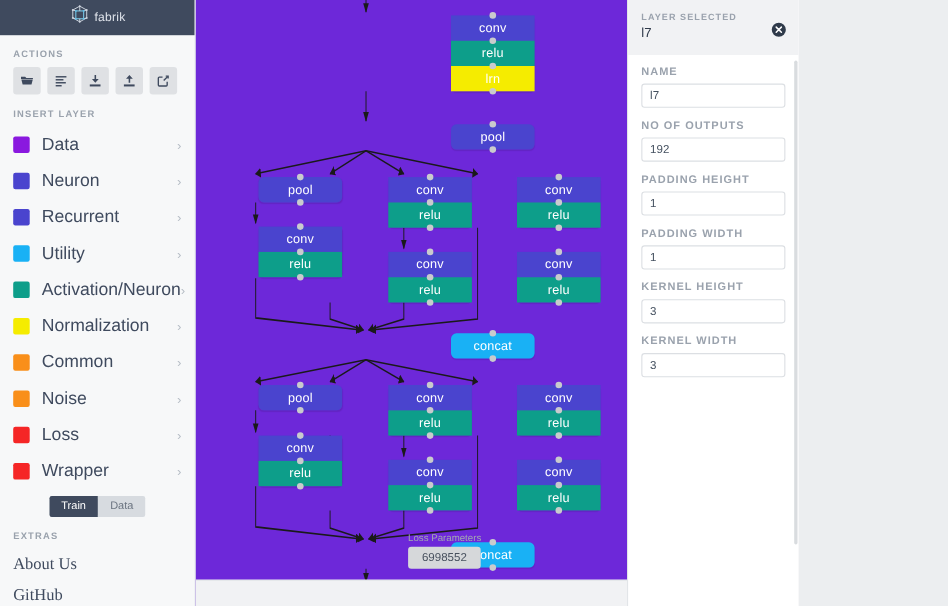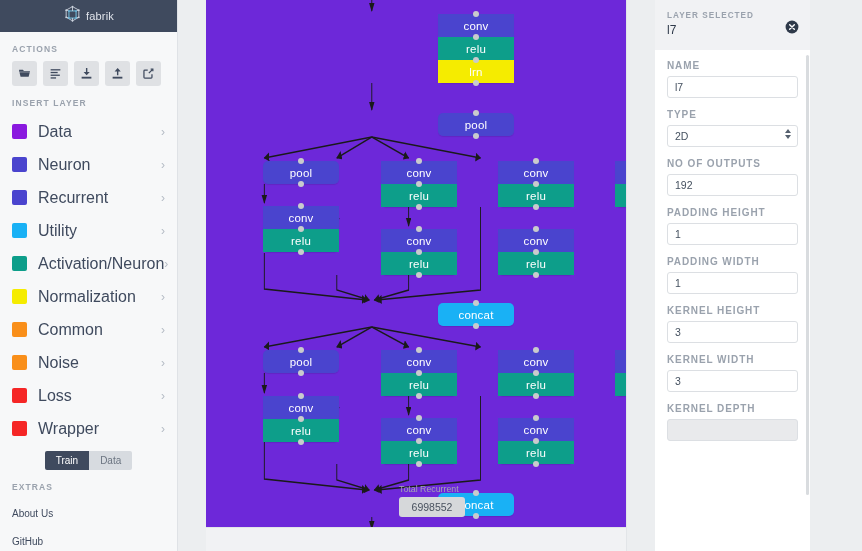--- a/index.html
+++ b/index.html
@@ -2,21 +2,21 @@
 <html><head>
 <meta charset="utf-8">
 <style>
   * { box-sizing: border-box; margin: 0; padding: 0; }
   html, body {
     width: 862px; height: 551px;
     font-family: "Liberation Sans", sans-serif;
     background: #eceef0;
     overflow: hidden;
   }
-  #app { position: relative; width: 810px; height: 551px; display: flex; gap: 28px; }
+  #app { position: relative; width: 726px; height: 551px; display: flex; }
 
   
   #sidebar {
     width: 178px; height: 551px;
     background: #f7f8f9;
     border-right: 1px solid #dfe2e6;
     position: relative;
     overflow: hidden;
     flex: 0 0 178px;
   }
@@ -55,22 +55,22 @@
   #traintest { display: flex; justify-content: center; margin-top: 6px; }
   .tt-btn {
     font-size: 10px; padding: 4px 11px; cursor: pointer;
     border: none; color: #fff; background: #3f4a5e;
     border-radius: 2px 0 0 2px;
   }
   .tt-btn.off { background: #d7dbe0; color: #6b7480; border-radius: 0 2px 2px 0; }
 
   #extras-list { margin-top: 2px; }
   .extra-item {
-    font-size: 10px; color: #3f4a5e; padding: 0 12px;
-    height: 28px; display: flex; align-items: center; cursor: pointer;
+    font-size: 15px; color: #3f4a5e; padding: 0 12px;
+    height: 28px; display: flex; align-items: center; cursor: pointer; font-family: Liberation Serif, serif;
   }
 
   
   #canvas-wrap {
     flex: 1 1 auto; position: relative; background: #6d28d9;
     border-right: 1px solid #e2e5e8;
     overflow: hidden;
   }
   #canvas { position: absolute; inset: 0; }
   #canvas-bottom-strip {
@@ -462,21 +462,21 @@
             <span class="port bot"></span>
           </div>
           <div class="node" style="left: 232px; top: 493px; width: 76px;">
             <span class="port top"></span>
             <div class="seg only" style="background:#19b1f5;">concat</div>
             <span class="port bot"></span>
           </div>
         </div>
 
       <div id="total-params">
-        <div class="tp-label">Total Recurrent</div>
+        <div class="tp-label">Loss Parameters</div>
         <div class="tp-value">6998552</div>
       </div>
     </div>
     <div id="canvas-bottom-strip"></div>
   </div>
 
   <div id="rpanel">
     <div id="rp-head">
       <div class="rp-kicker">LAYER SELECTED</div>
       <div class="rp-name">l7</div>
@@ -486,50 +486,36 @@
           <path d="M8 8 L16 16 M16 8 L8 16" stroke="#ffffff" stroke-width="2.4" stroke-linecap="round"></path>
         </svg>
       </div>
     </div>
     <div id="rp-body">
         <div class="field">
           <div class="field-label">NAME</div>
           <div class="fake-input">l7</div>
         </div>
         <div class="field">
-          <div class="field-label">TYPE</div>
-          <div class="select-wrap">
-            <div class="fake-input">2D</div>
-            <span class="spin">
-              <i class="up"></i>
-              <i class="dn"></i>
-            </span>
-          </div>
-        </div>
-        <div class="field">
           <div class="field-label">NO OF OUTPUTS</div>
           <div class="fake-input">192</div>
         </div>
         <div class="field">
           <div class="field-label">PADDING HEIGHT</div>
           <div class="fake-input">1</div>
         </div>
         <div class="field">
           <div class="field-label">PADDING WIDTH</div>
           <div class="fake-input">1</div>
         </div>
         <div class="field">
           <div class="field-label">KERNEL HEIGHT</div>
           <div class="fake-input">3</div>
         </div>
         <div class="field">
           <div class="field-label">KERNEL WIDTH</div>
           <div class="fake-input">3</div>
         </div>
-        <div class="field disabled">
-          <div class="field-label">KERNEL DEPTH</div>
-          <div class="fake-input"></div>
-        </div>
       </div>
     <div id="rp-scrollbar"></div>
   </div>
 
 </div>
 
 </body></html>

